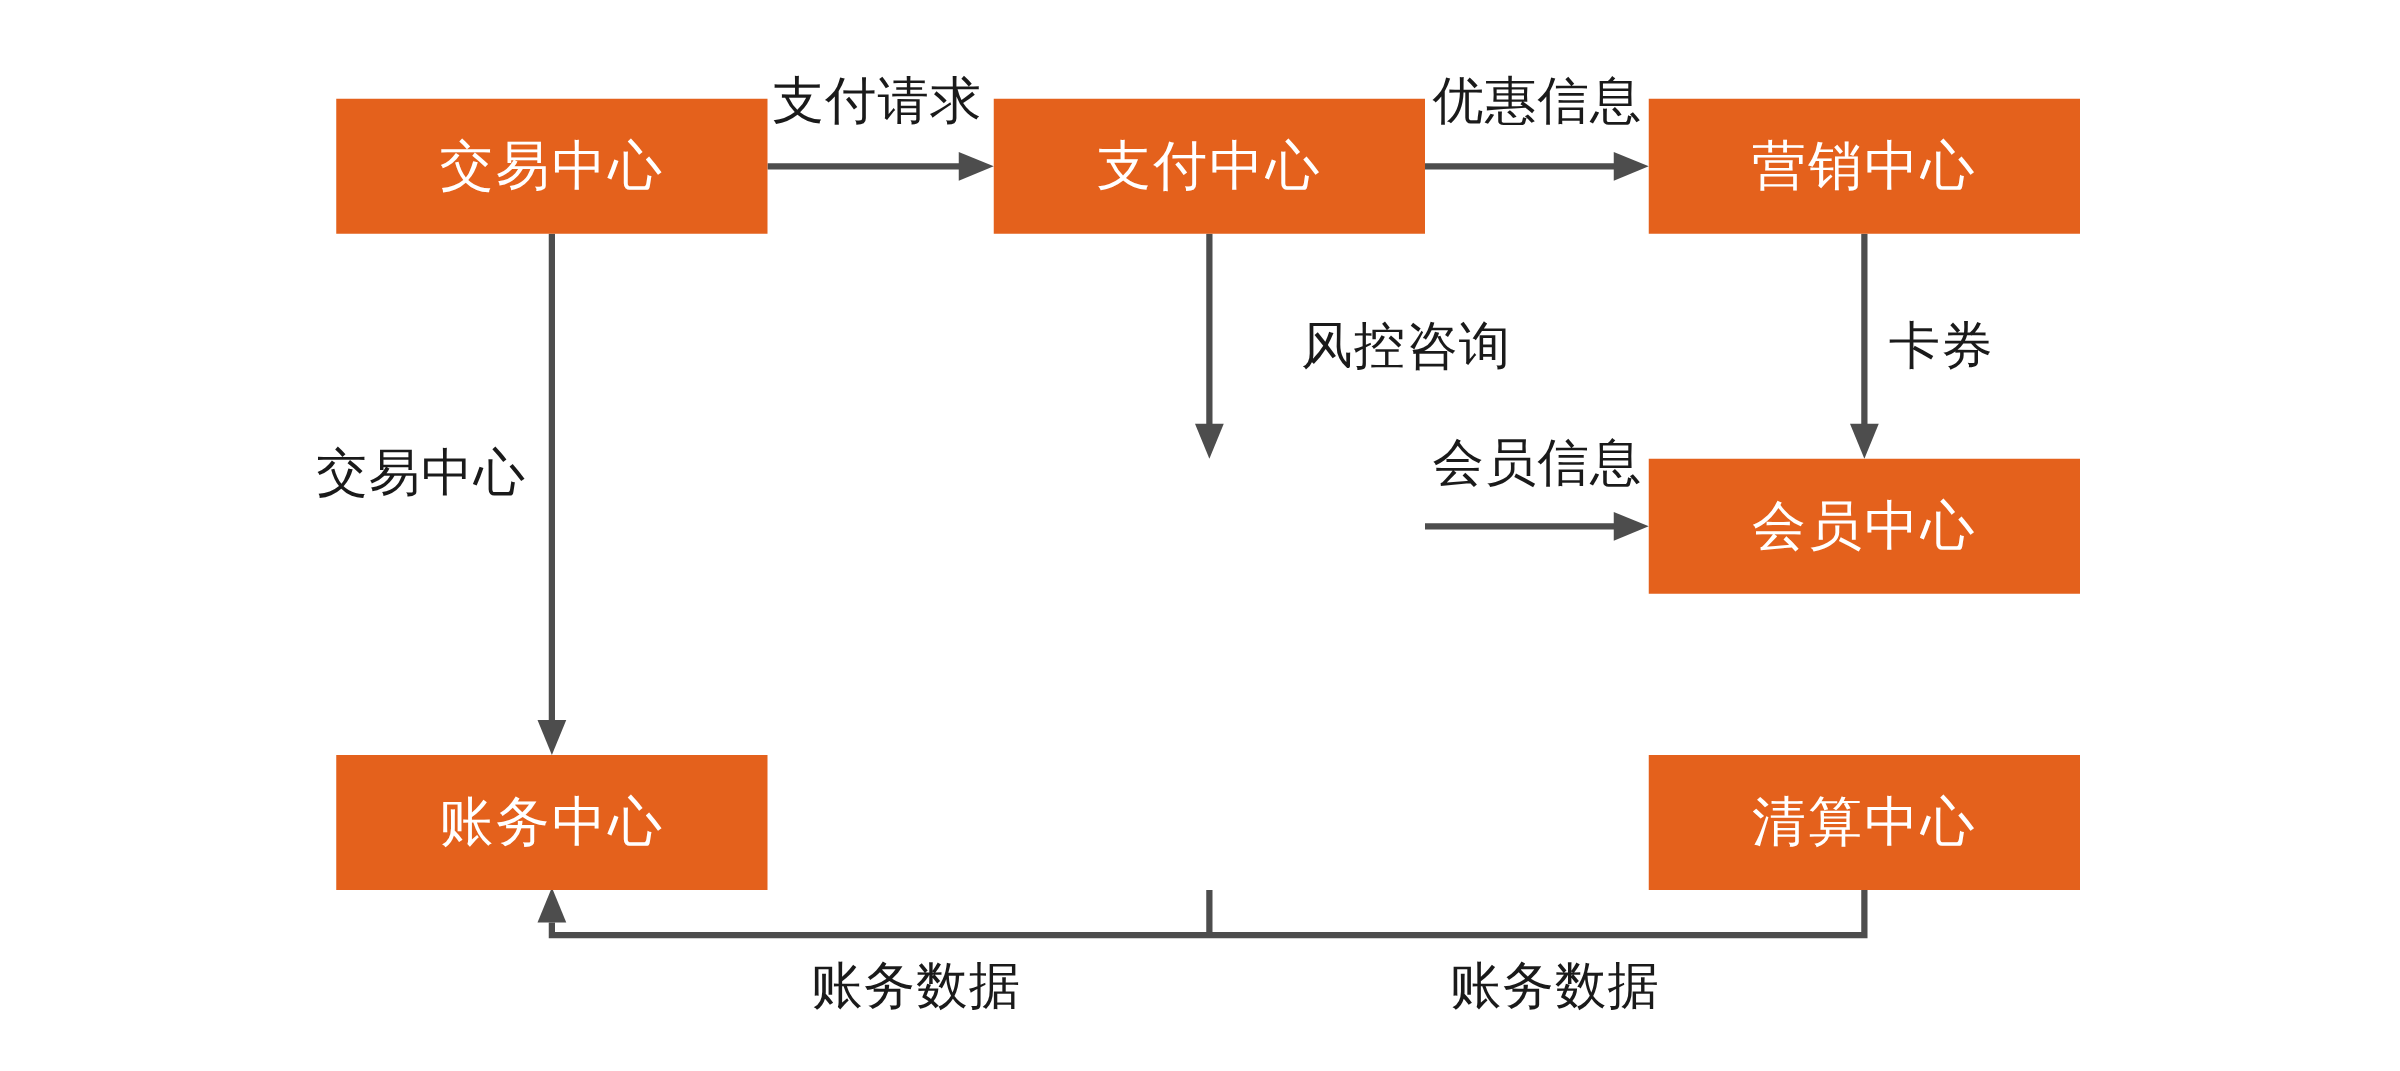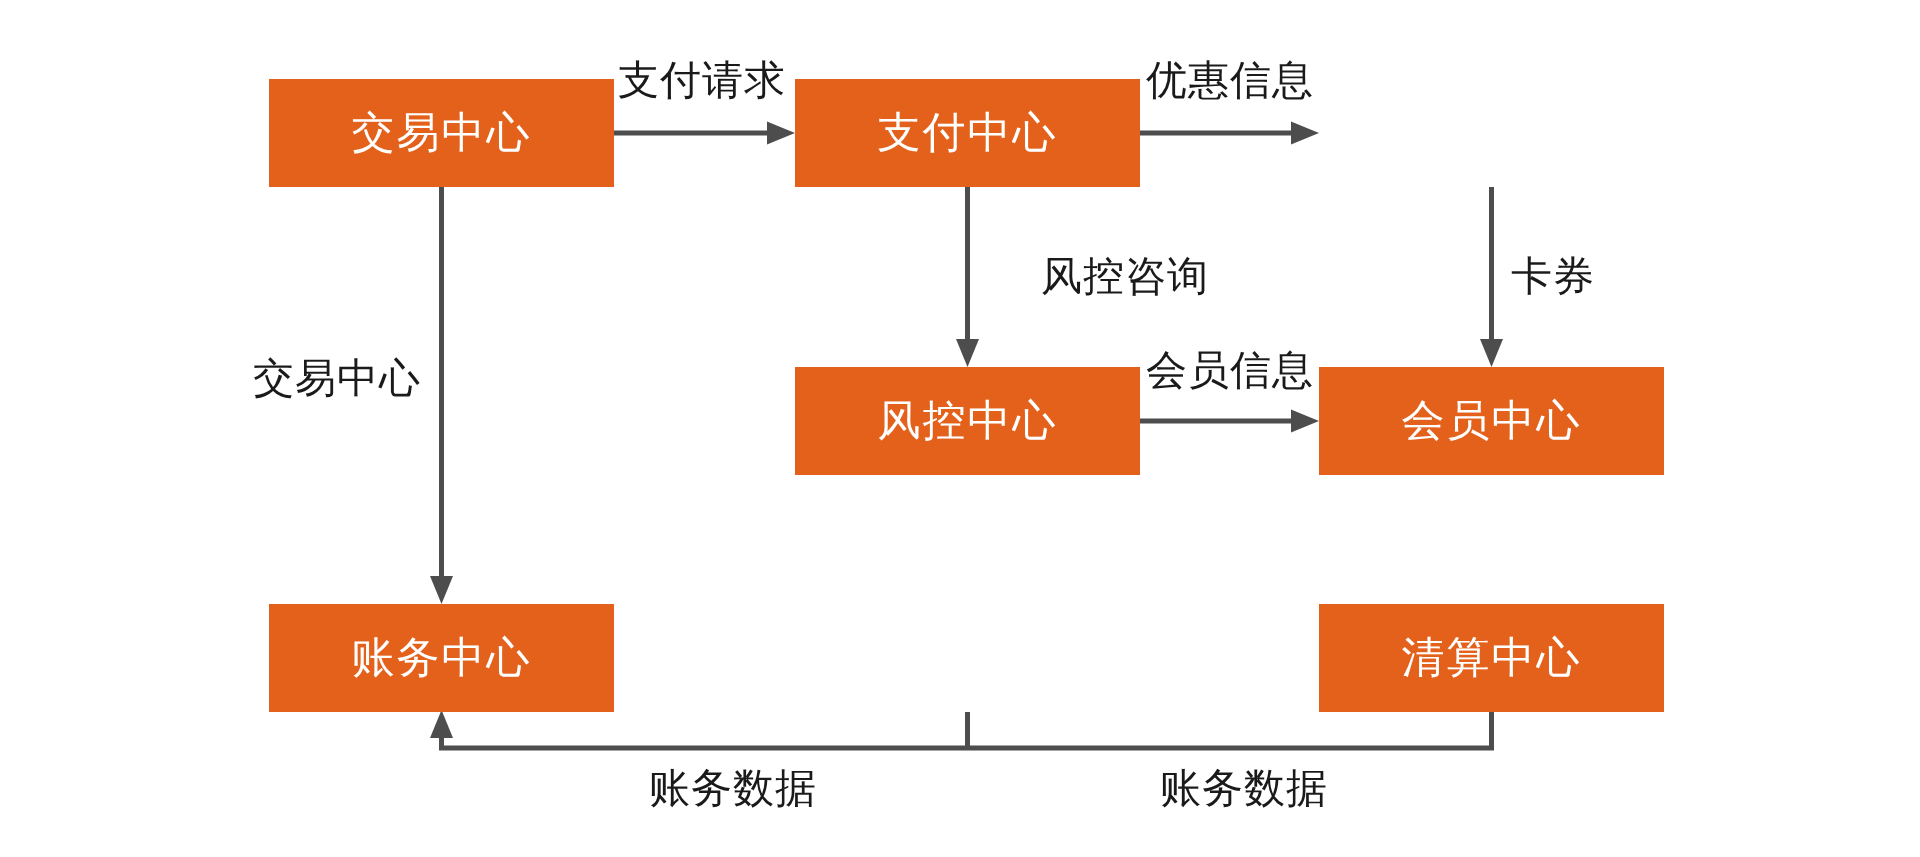--- a/index.html
+++ b/index.html
@@ -78,22 +78,22 @@
       <polygon points="1319,421 1291,409.5 1291,432.5"></polygon>
       <polygon points="967.5,367 956,339 979,339"></polygon>
       <polygon points="1491.5,367 1480,339 1503,339"></polygon>
       <polygon points="441.5,604 430,576 453,576"></polygon>
       <polygon points="441.5,710 430,738 453,738"></polygon>
     </g>
   </svg>
 
   <div class="node" style="left:269px; top:79px;">交易中心</div>
   <div class="node" style="left:795px; top:79px;text-align:center;">支付中心</div>
+  <div class="node" style="left:1319px; top:79px;">营销中心</div>
 
-  <div class="node" style="left:795px; top:367px;">风控中心</div>
   <div class="node" style="left:1319px; top:367px;">会员中心</div>
 
   <div class="node" style="left:269px; top:604px;text-align:center;">账务中心</div>
   <div class="node" style="left:1319px; top:604px;">清算中心</div>
 
   <div class="edge-label center-x" style="left:702px; top:56px;">支付请求</div>
   <div class="edge-label center-x" style="left:1230px; top:56px;">优惠信息</div>
   <div class="edge-label" style="left:1041px; top:252px;">风控咨询</div>
   <div class="edge-label" style="left:1511px; top:252px;">卡券</div>
   <div class="edge-label center-x" style="left:1230px; top:346px;">会员信息</div>

